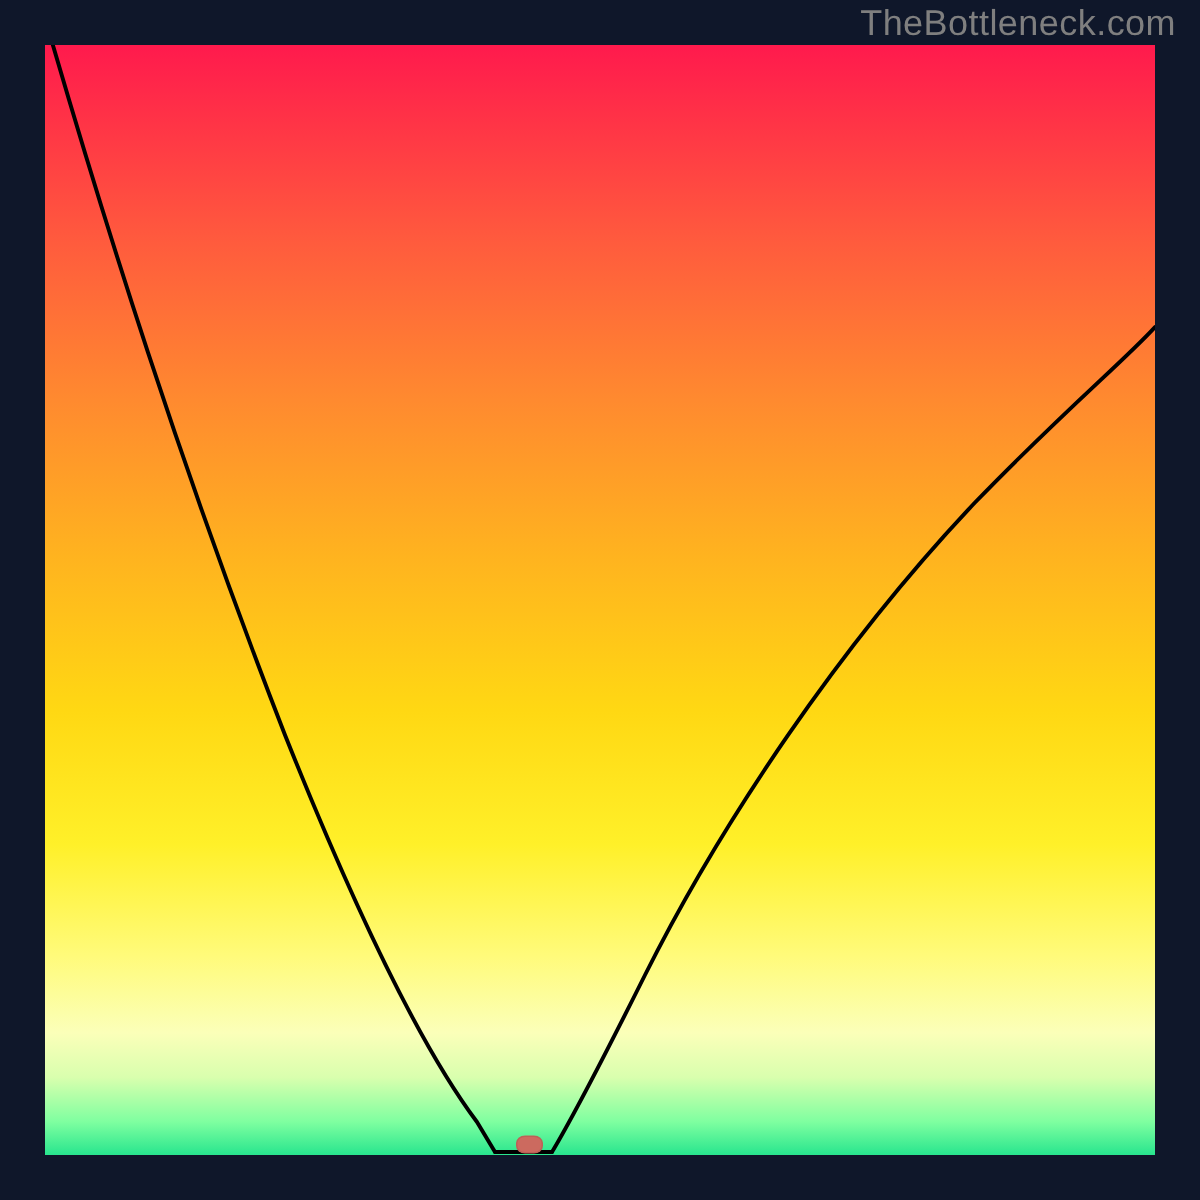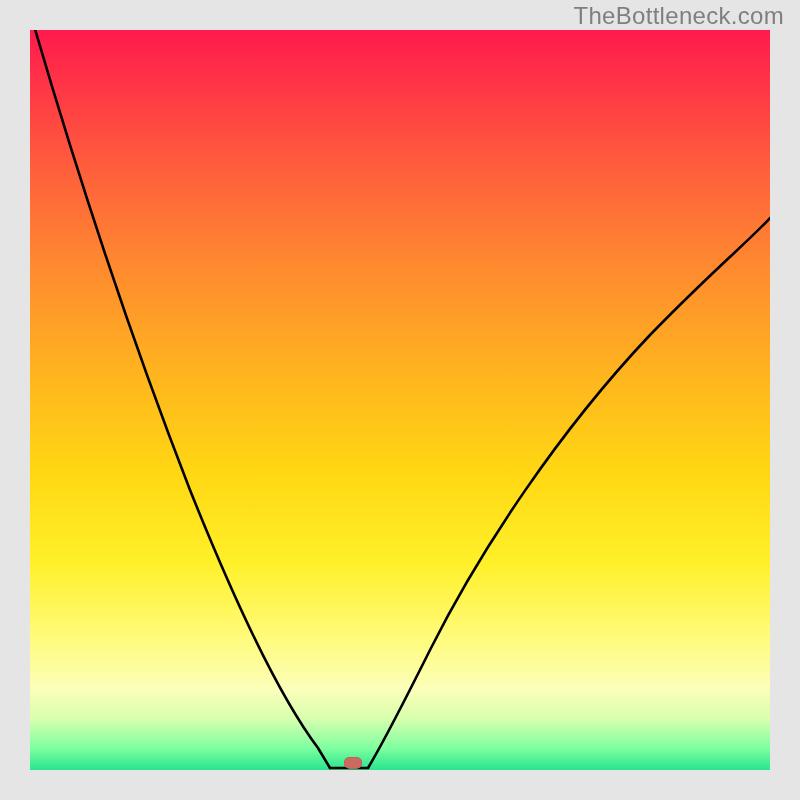--- a/index.html
+++ b/index.html
@@ -8,21 +8,21 @@
     width: 800px;
     height: 800px;
     background: #000;
     font-family: Arial, Helvetica, sans-serif;
     overflow: hidden;
   }
   .outer {
     position: relative;
     width: 800px;
     height: 800px;
-    background: #e5e5e5;
+    background: #0f172a;
   }
   .watermark {
     position: absolute;
     top: 2px;
     right: 16px;
     color: #7f7f7f;
     font-size: 24px;
     font-weight: 500;
     letter-spacing: 0.3px;
     z-index: 10;

